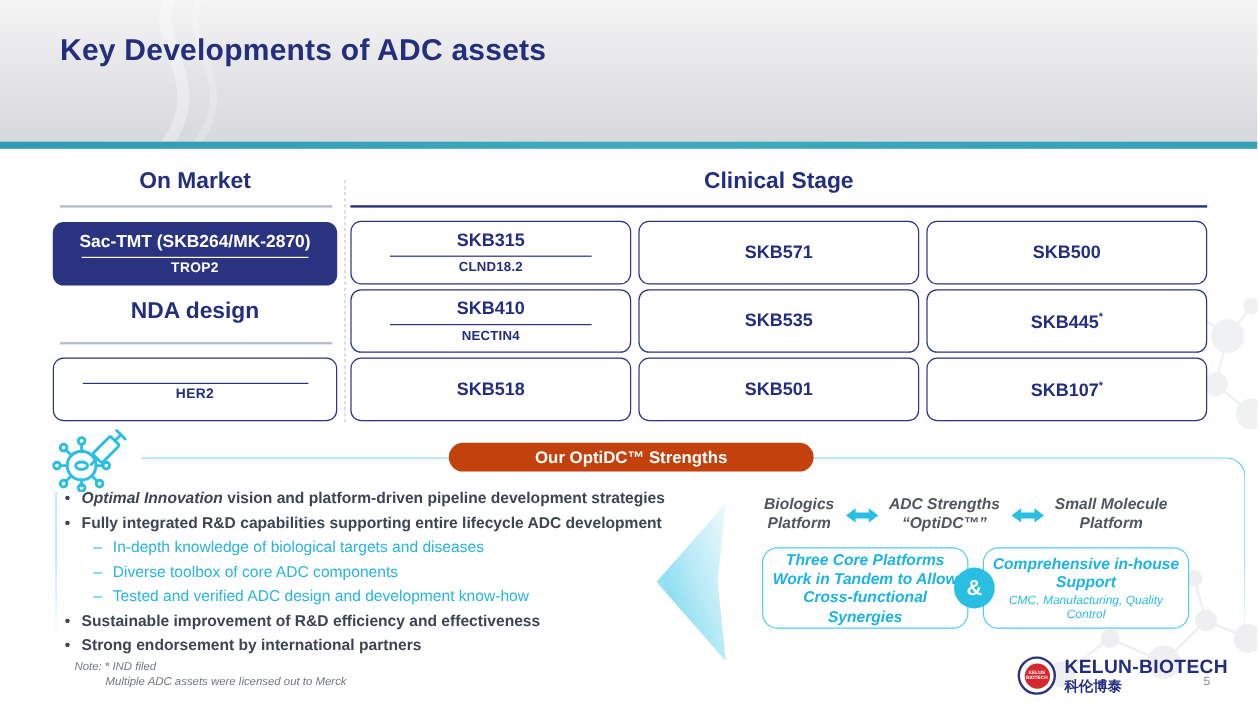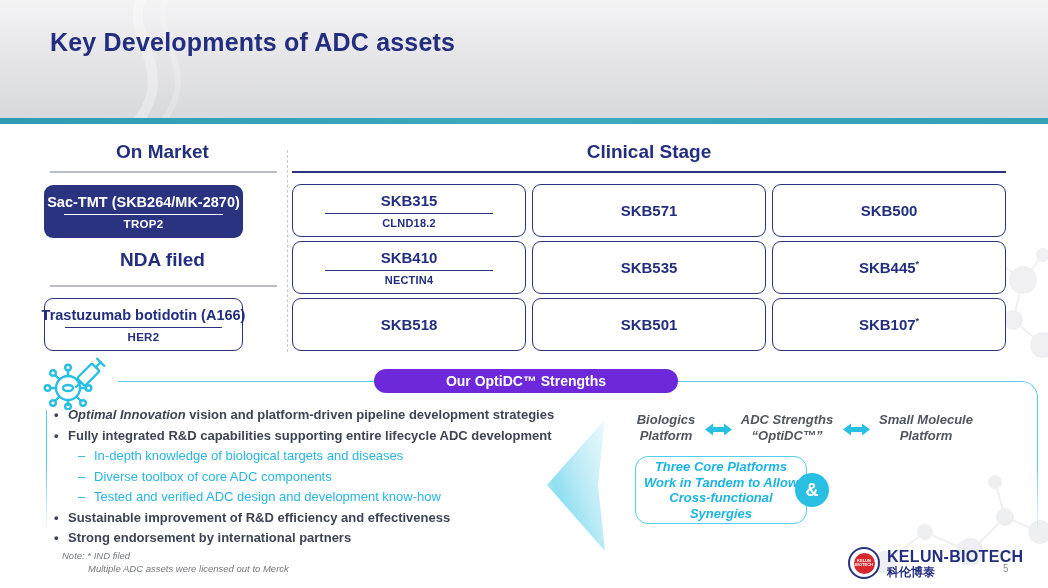--- a/index.html
+++ b/index.html
@@ -31,21 +31,21 @@
   .rule { position:absolute; height:2px; }
   .rule.gray { background:#b9bdc6; }
   .rule.navy { background:#2a3380; }
   .dashed-divider {
     position:absolute; left:287px; top:150px; height:202px; width:0;
     border-left:1px dashed #c7cad2;
   }
 
   
   .asset-box {
-    position:absolute; width:199px; height:53px; border-radius:9px;
+    position:absolute; width:237px; height:53px; border-radius:9px;
     display:flex; flex-direction:column; align-items:center; justify-content:center;
   }
   .asset-box.filled { background:#2a3380; color:#ffffff; }
   .asset-box.outline { background:#ffffff; border:1.6px solid #2a3380; color:#232e7f; }
   .asset-name { font-size:14.5px; font-weight:bold; white-space:nowrap; }
   .asset-rule { width:80%; height:1px; margin:4px 0 3px 0; }
   .asset-box.filled .asset-rule { background:#ffffff; }
   .asset-box.outline .asset-rule { background:#2a3380; }
   .asset-target { font-size:11.5px; font-weight:bold; letter-spacing:.3px; }
 
@@ -63,21 +63,21 @@
   
   .strengths-frame {
     position:absolute; left:46px; top:381px; width:992px; height:152px;
     border:1.5px solid #55cdea; border-bottom:none;
     border-radius:16px 16px 0 0;
     -webkit-mask-image:linear-gradient(180deg,#000 55%,transparent 99%);
     mask-image:linear-gradient(180deg,#000 55%,transparent 99%);
   }
   .banner-pill {
     position:absolute; left:374px; top:369px; width:304px; height:24px;
-    background:#6d28d9; border-radius:12px; z-index:3;
+    background:#c2410c; border-radius:12px; z-index:3;
     display:flex; align-items:center; justify-content:center;
     color:#ffffff; font-size:14px; font-weight:bold;
   }
   .adc-icon-wrap { position:absolute; left:40px; top:354px; width:78px; height:56px; background:#ffffff; z-index:3; }
 
   .bullet-list { position:absolute; left:54px; top:406px; width:540px; z-index:2; }
   .b-row { display:flex; margin-bottom:3.5px; line-height:17px; white-space:nowrap; }
   .b-marker { width:14px; color:#3d4454; font-size:13px; font-weight:bold; }
   .b-text { font-size:13px; font-weight:bold; color:#3d4454; }
   .b-text i { font-style:italic; }
@@ -177,25 +177,24 @@
 
   <div class="col-heading" style="left:44px;top:141px;width:237px;">On Market</div>
   <div class="rule gray" style="left:50px;top:171px;width:227px;"></div>
 
   <div class="asset-box filled" style="left:44px;top:185px;">
     <div class="asset-name">Sac-TMT (SKB264/MK-2870)</div>
     <div class="asset-rule"></div>
     <div class="asset-target">TROP2</div>
   </div>
 
-  <div class="col-heading" style="left:44px;top:249px;width:237px;">NDA filed</div>
+  <div class="col-heading" style="left:44px;top:249px;width:237px;">NDA design</div>
   <div class="rule gray" style="left:50px;top:285px;width:227px;"></div>
 
   <div class="asset-box outline" style="left:44px;top:298px;">
-    <div class="asset-name">Trastuzumab botidotin (A166)</div>
     <div class="asset-rule"></div>
     <div class="asset-target">HER2</div>
   </div>
 
   <div class="dashed-divider"></div>
 
   <div class="col-heading" style="left:292px;top:141px;width:714px;">Clinical Stage</div>
   <div class="rule navy" style="left:292px;top:171px;width:714px;"></div>
 
   <div class="cell" style="left:292px;top:184px;">
@@ -314,20 +313,24 @@
   </svg>
   <div class="platform-label" style="left:866px;width:120px;">
     <div>Small Molecule</div>
     <div>Platform</div>
   </div>
 
   <div class="cyan-box" style="left:635px;">
     <div class="cyan-box-text">Three Core Platforms Work in Tandem to Allow Cross-functional Synergies</div>
   </div>
   <div class="amp-circle">&amp;</div>
+  <div class="cyan-box" style="left:819px;">
+    <div class="cyan-box-text">Comprehensive in-house Support</div>
+    <div class="cyan-box-sub">CMC, Manufacturing, Quality Control</div>
+  </div>
 
   <div class="note">
     <div><span>Note:</span> <span>* IND filed</span></div>
     <div class="note2">Multiple ADC assets were licensed out to Merck</div>
   </div>
 
   <div class="logo">
     <div class="emblem">
       <div class="emblem-core">
         <div>KELUN</div>

